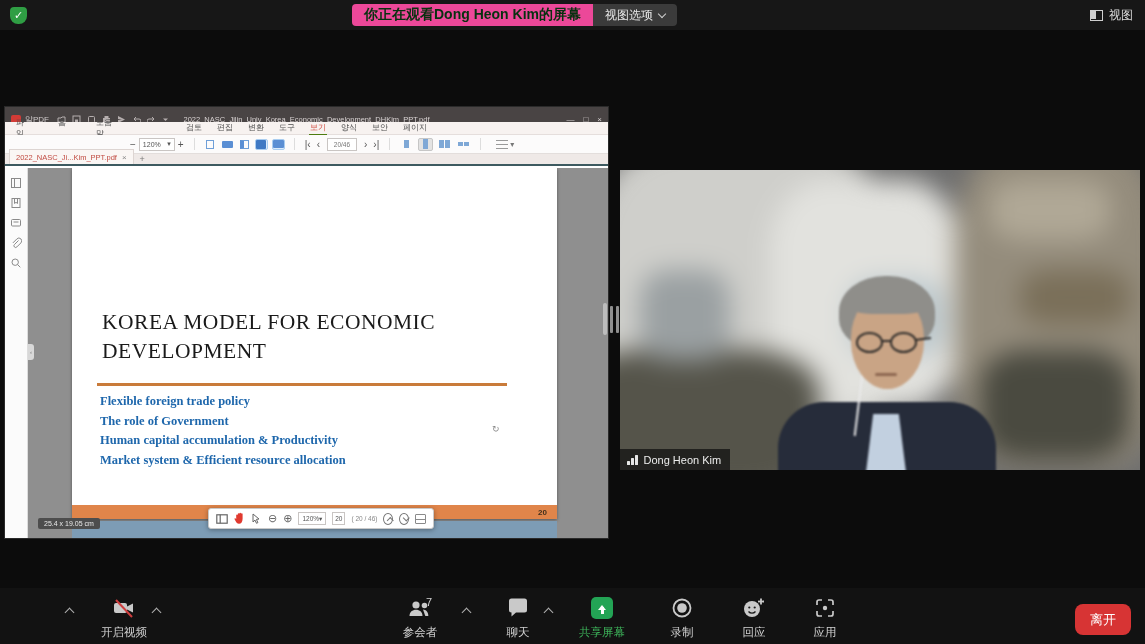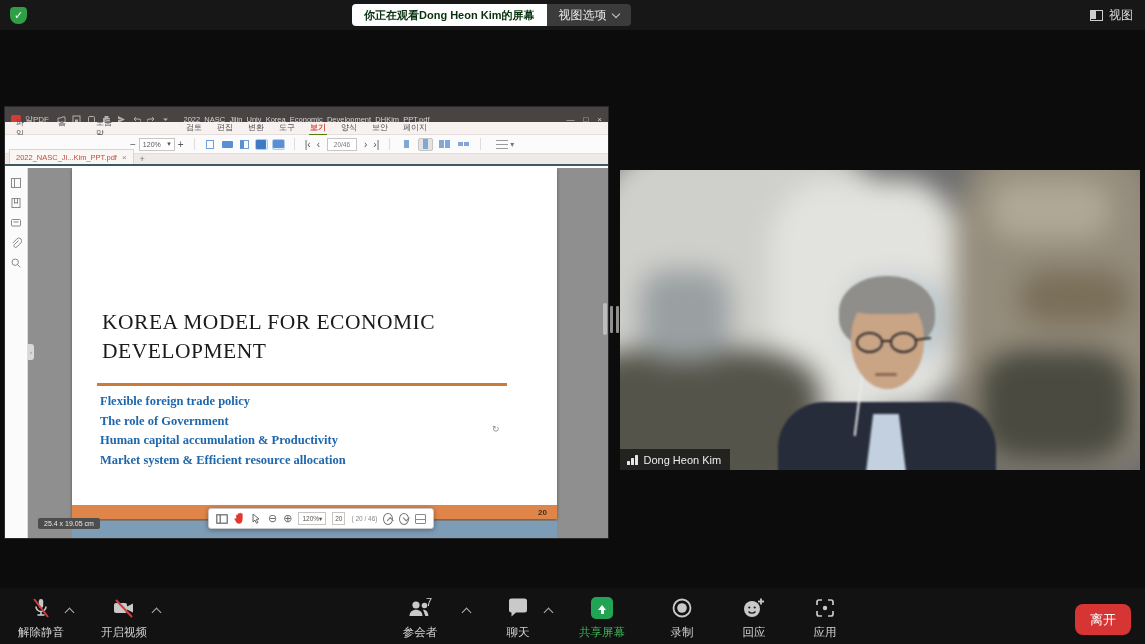--- a/index.html
+++ b/index.html
@@ -5,21 +5,21 @@
   html,body{margin:0;padding:0;background:#000;}
   *{box-sizing:border-box;}
   #screen{position:relative;width:1145px;height:644px;background:#0c0c0c;overflow:hidden;
           font-family:"Liberation Sans",sans-serif;}
 
   
   .topbar{position:absolute;left:0;top:0;width:1145px;height:30px;background:#171717;}
   .shield{position:absolute;left:10px;top:7px;width:17px;height:17px;background:#2f9e44;
           border-radius:4px 4px 8px 8px;color:#fff;font-size:11px;line-height:17px;text-align:center;}
   .banner-group{position:absolute;left:352px;top:4px;height:22px;display:flex;border-radius:4px;overflow:hidden;}
-  .banner-green{background:#ffffff;color:#07310f;font-size:11px;font-weight:bold;
+  .banner-green{background:#ec4899;color:#07310f;font-size:14px;font-weight:bold;
                 display:flex;align-items:center;padding:0 12px;white-space:nowrap;}
   .banner-dark{background:#3b3b3b;color:#e8e8e8;font-size:12px;display:flex;align-items:center;
                gap:6px;padding:0 12px;white-space:nowrap;cursor:default;}
   .chev-dn{width:6px;height:6px;border-right:1.5px solid #cfcfcf;border-bottom:1.5px solid #cfcfcf;
            transform:rotate(45deg);margin-top:-3px;}
   .tr-view{position:absolute;right:12px;top:7px;display:flex;align-items:center;gap:6px;
            color:#dcdcdc;font-size:12px;}
   .tr-view-icon{width:13px;height:11px;border:1.5px solid #cfcfcf;position:relative;}
   .tr-view-icon::before{content:"";position:absolute;left:0;top:0;width:5px;height:8px;background:#cfcfcf;}
 
@@ -34,21 +34,21 @@
   .ptitle-name{position:absolute;left:0;right:0;text-align:center;font-size:7.5px;color:#d8d2d2;pointer-events:none;}
   .winctl{margin-left:auto;display:flex;gap:9px;color:#d8d2d2;font-size:8px;z-index:2;}
   .winctl span{cursor:default;}
 
   .pmenu{position:absolute;left:0;top:15px;right:0;height:13px;background:#f7f2f0;display:flex;
          align-items:center;font-size:8px;color:#4b4b4b;border-bottom:1px solid #e5dedc;}
   .pmenu .grp-l{display:flex;gap:28px;padding-left:10px;width:110px;}
   .pmenu .grp-c{display:flex;gap:13px;margin:0 auto;}
   .pmenu .grp-r{width:110px;}
   .pmenu .mi{cursor:default;padding:1px 1px;}
-  .pmenu .mi.active{color:#d0483d;border-bottom:2px solid #4d7c0f;font-weight:bold;}
+  .pmenu .mi.active{color:#d0483d;border-bottom:2px solid #4d7c0f;}
 
   .pribbon{position:absolute;left:0;top:28px;right:0;height:19px;background:#fcfbfb;
            border-bottom:1px solid #e3dedc;display:flex;align-items:center;padding-left:122px;
            font-size:8px;color:#666;}
   .rsep{width:1px;height:12px;background:#ddd;margin:0 7px;}
   .rbtn{cursor:default;color:#555;font-size:10px;padding:0 3px;}
   .zoombox{width:36px;height:13px;border:1px solid #c9c5c3;background:#fff;font-size:7px;color:#555;
            display:flex;align-items:center;justify-content:space-between;padding:0 3px;}
   .ficon{width:13px;height:11px;margin:0 2px;display:flex;align-items:center;justify-content:center;cursor:default;}
   .ficon .f1{width:8px;height:9px;border:1.5px solid #6f9fd8;}
@@ -425,32 +425,20 @@
           <i></i>
           <i></i>
           <i></i>
         </span>
       <span>Dong Heon Kim</span>
     </div>
   </div>
 
   <div class="bottombar">
 
-    <div class="ctl" style="left:6px;">
-      <span class="icw">
-        <svg width="24" height="24" viewBox="0 0 24 24">
-          <rect x="9.8" y="3" width="4.4" height="9" rx="2.2" fill="#c9c9c9"></rect>
-          <path d="M7 10.5a5 5 0 0 0 10 0" fill="none" stroke="#c9c9c9" stroke-width="1.6"></path>
-          <line x1="12" y1="15.5" x2="12" y2="19" stroke="#c9c9c9" stroke-width="1.6"></line>
-          <line x1="8.5" y1="19" x2="15.5" y2="19" stroke="#c9c9c9" stroke-width="1.6"></line>
-          <line x1="5" y1="3" x2="19" y2="21" stroke="#cf3e3e" stroke-width="2"></line>
-        </svg>
-      </span>
-      <span>解除静音</span>
-    </div>
     <span class="chev-up" style="left:66px;"></span>
 
     <div class="ctl" style="left:89px;">
       <span class="icw">
         <svg width="26" height="24" viewBox="0 0 26 24">
           <rect x="3" y="7" width="13" height="10" rx="2" fill="#c9c9c9"></rect>
           <path d="M16 10.5l6-3v9l-6-3z" fill="#c9c9c9"></path>
           <line x1="5" y1="4" x2="21" y2="21" stroke="#cf3e3e" stroke-width="2"></line>
         </svg>
       </span>

